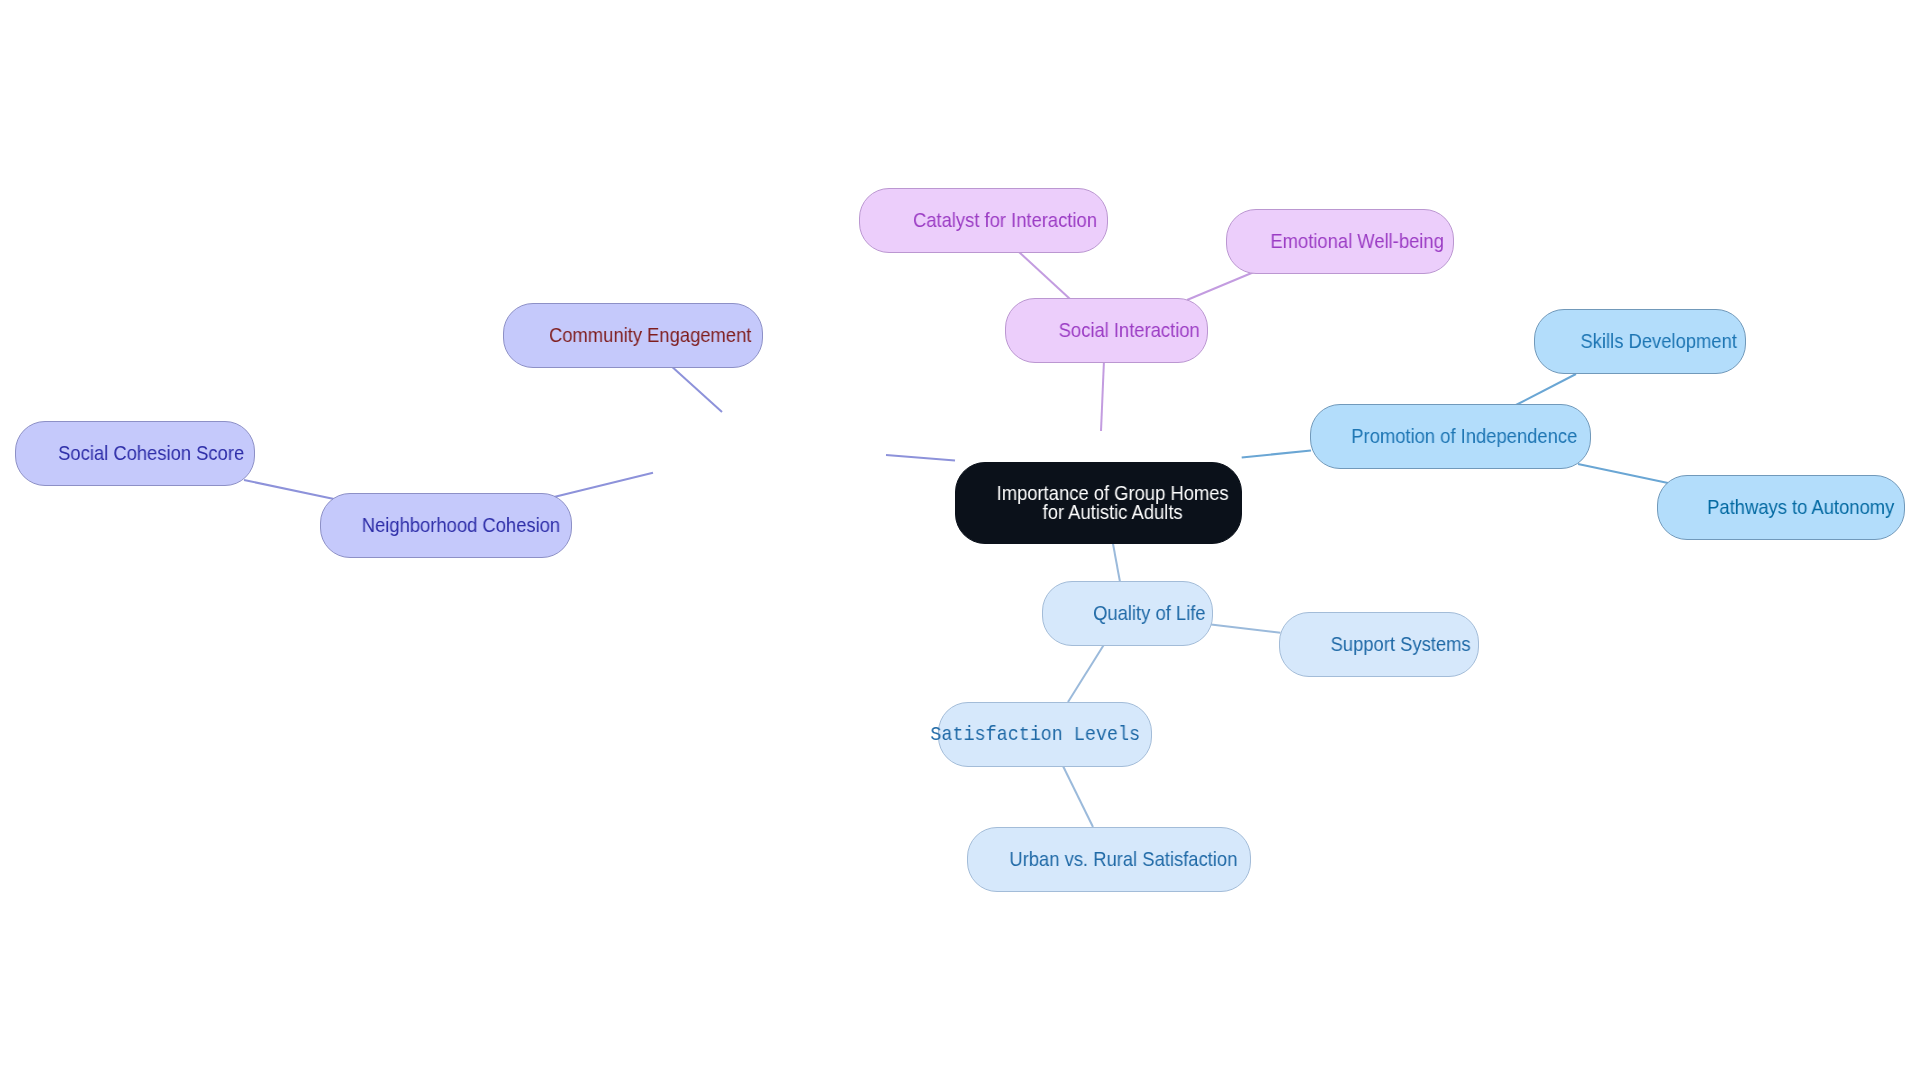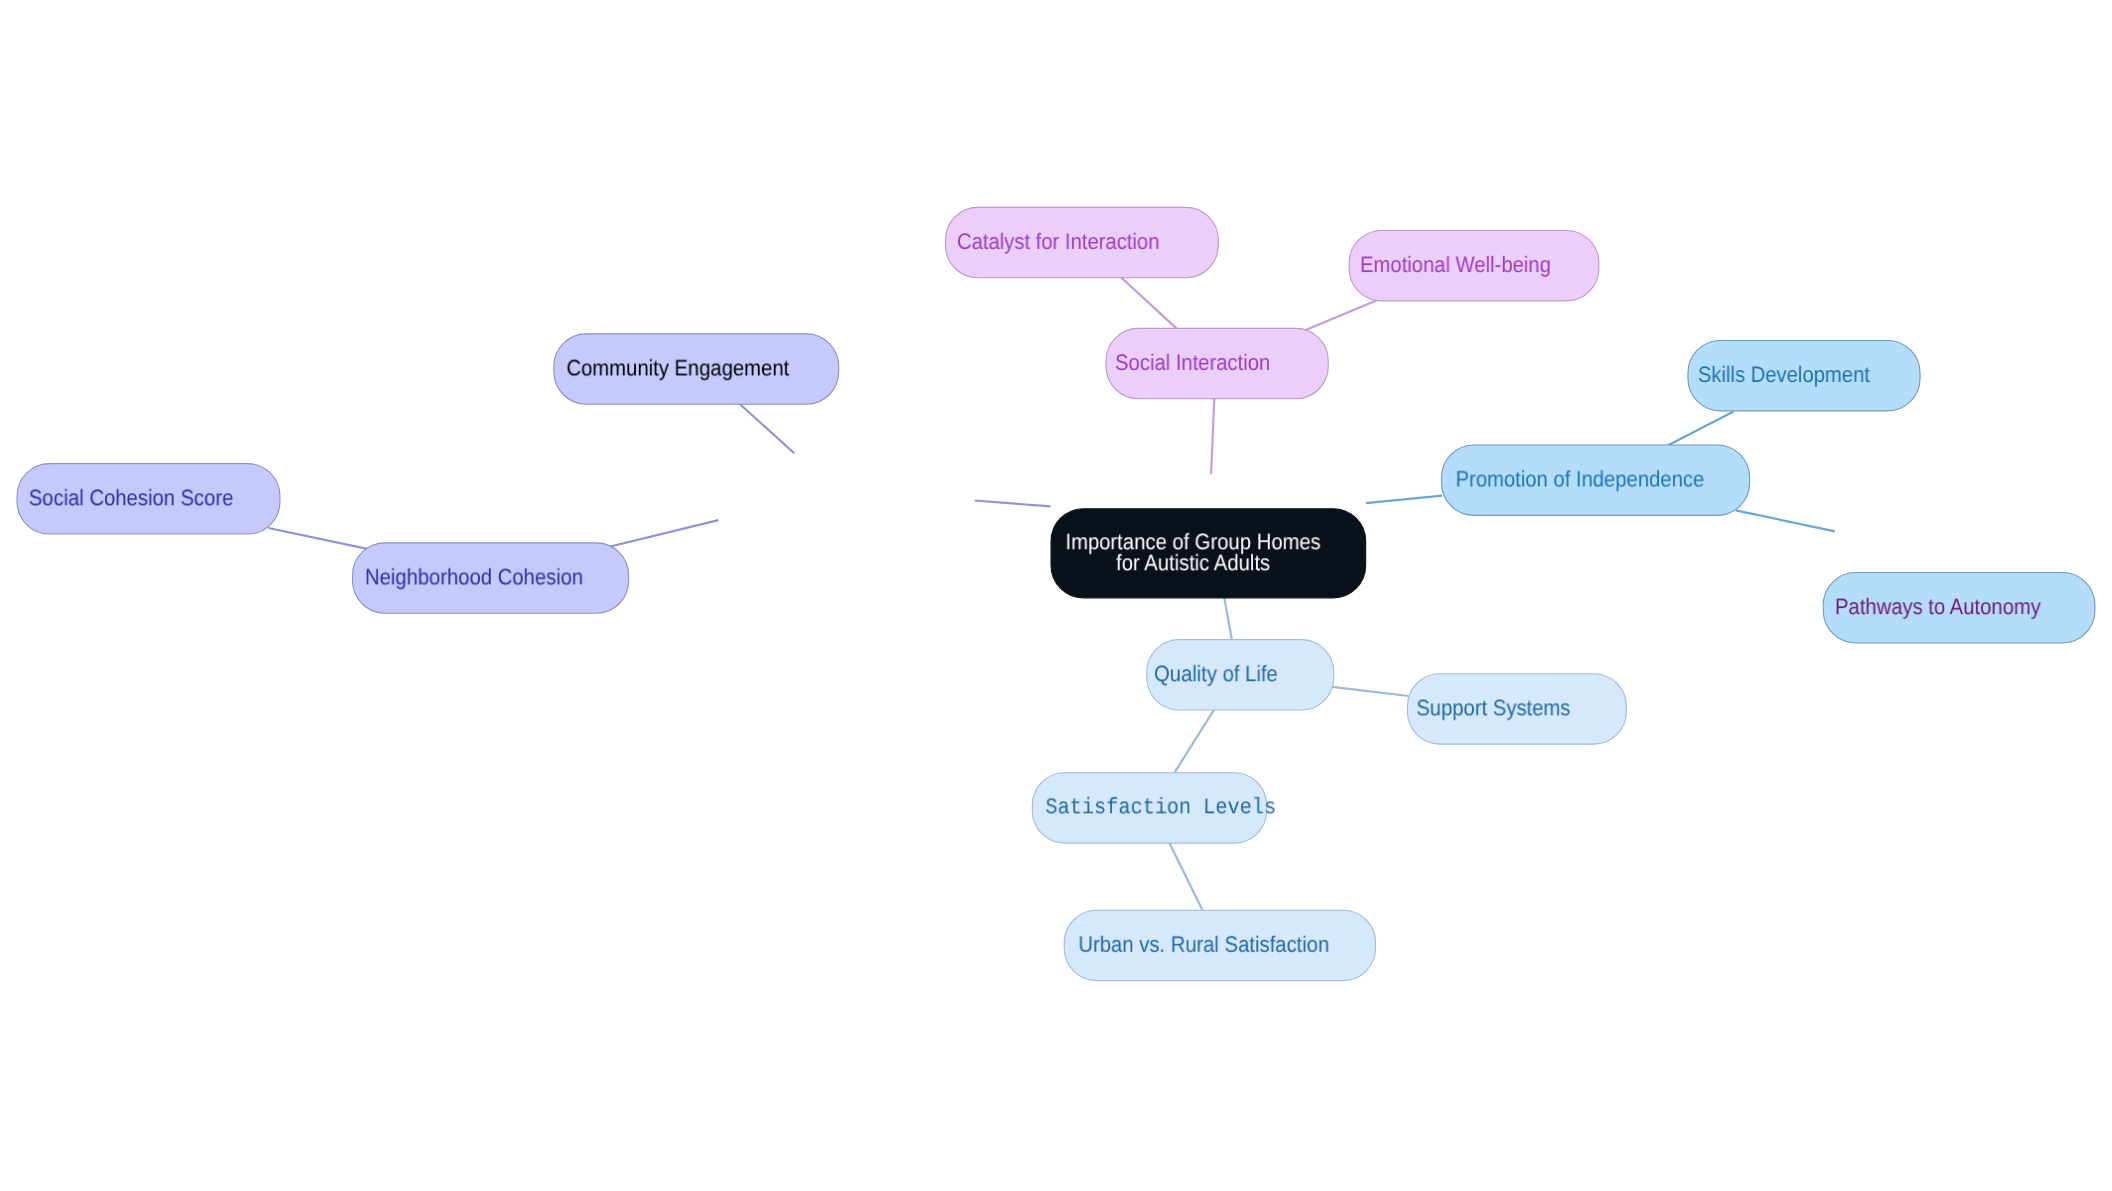--- a/index.html
+++ b/index.html
@@ -2,21 +2,21 @@
 <html><head>
 <meta charset="utf-8">
 <title>Importance of Group Homes for Autistic Adults</title>
 <style>
   html,body{margin:0;padding:0;}
   body{width:1920px;height:1083px;background:#ffffff;overflow:hidden;
        font-family:"Liberation Sans",sans-serif;}
   #canvas{position:relative;width:1920px;height:1083px;background:#ffffff;}
   svg#edge-layer{position:absolute;left:0;top:0;width:1920px;height:1083px;overflow:visible;}
   .node{position:absolute;box-sizing:border-box;display:flex;align-items:center;
-        justify-content:flex-start;text-align:center;
+        justify-content:flex-end;text-align:center;
         border:1px solid transparent;z-index:2;}
   .node .lbl{display:block;line-height:19px;white-space:pre;font-size:20.4px;
              transform:scaleX(0.902);transform-origin:center center;will-change:transform;}
 </style>
 </head>
 <body>
 
 <div id="canvas">
   <svg id="edge-layer" viewBox="0 0 1920 1083">
     <g id="edge-group" fill="none" stroke-linecap="butt">
@@ -48,41 +48,41 @@
 
   <div class="node" style="left: 859px; top: 188px; width: 249px; height: 64.5px; background: rgb(236, 206, 251); border-color: rgb(187, 151, 209); color: rgb(155, 60, 196); border-radius: 30px;">
       <span class="lbl">Catalyst for Interaction</span>
     </div>
 
   <div class="node" style="left: 1226px; top: 209px; width: 228px; height: 64.5px; background: rgb(236, 206, 251); border-color: rgb(187, 151, 209); color: rgb(155, 60, 196); border-radius: 30px;">
       <span class="lbl">Emotional Well-being</span>
     </div>
 
 
-  <div class="node" style="left: 503px; top: 303px; width: 260px; height: 64.5px; background: rgb(197, 201, 251); border-color: rgb(141, 144, 198); color: #000000; border-radius: 30px;">
+  <div class="node" style="left: 503px; top: 303px; width: 260px; height: 64.5px; background: rgb(197, 201, 251); border-color: rgb(141, 144, 198); color: #7f1d1d; border-radius: 30px;">
       <span class="lbl">Community Engagement</span>
     </div>
 
   <div class="node" style="left: 320px; top: 493px; width: 252px; height: 64.5px; background: rgb(197, 201, 251); border-color: rgb(141, 144, 198); color: rgb(45, 45, 168); border-radius: 30px;">
       <span class="lbl">Neighborhood Cohesion</span>
     </div>
 
   <div class="node" style="left: 15px; top: 421px; width: 240px; height: 64.5px; background: rgb(197, 201, 251); border-color: rgb(141, 144, 198); color: rgb(45, 45, 168); border-radius: 30px;">
       <span class="lbl">Social Cohesion Score</span>
     </div>
 
   <div class="node" style="left: 1310px; top: 404px; width: 281px; height: 64.5px; background: rgb(179, 221, 251); border-color: rgb(113, 153, 186); color: rgb(29, 117, 179); border-radius: 30px;">
       <span class="lbl">Promotion of Independence</span>
     </div>
 
   <div class="node" style="left: 1534px; top: 309px; width: 212px; height: 64.5px; background: rgb(179, 221, 251); border-color: rgb(113, 153, 186); color: rgb(29, 117, 179); border-radius: 30px;">
       <span class="lbl">Skills Development</span>
     </div>
 
-  <div class="node" style="left: 1657px; top: 475px; width: 248px; height: 64.5px; background: rgb(179, 221, 251); border-color: rgb(113, 153, 186); color: #701a75; border-radius: 30px; margin-top: 45px;">
+  <div class="node" style="left: 1657px; top: 475px; width: 248px; height: 64.5px; background: rgb(179, 221, 251); border-color: rgb(113, 153, 186); color: #0369a1; border-radius: 30px;">
       <span class="lbl">Pathways to Autonomy</span>
     </div>
 
   <div class="node" style="left: 1042px; top: 581px; width: 171px; height: 64.5px; background: rgb(214, 232, 251); border-color: rgb(163, 188, 216); color: rgb(31, 105, 166); border-radius: 30px;">
       <span class="lbl">Quality of Life</span>
     </div>
 
   <div class="node" style="left: 1279px; top: 612px; width: 200px; height: 64.5px; background: rgb(214, 232, 251); border-color: rgb(163, 188, 216); color: rgb(31, 105, 166); border-radius: 30px;">
       <span class="lbl">Support Systems</span>
     </div>

